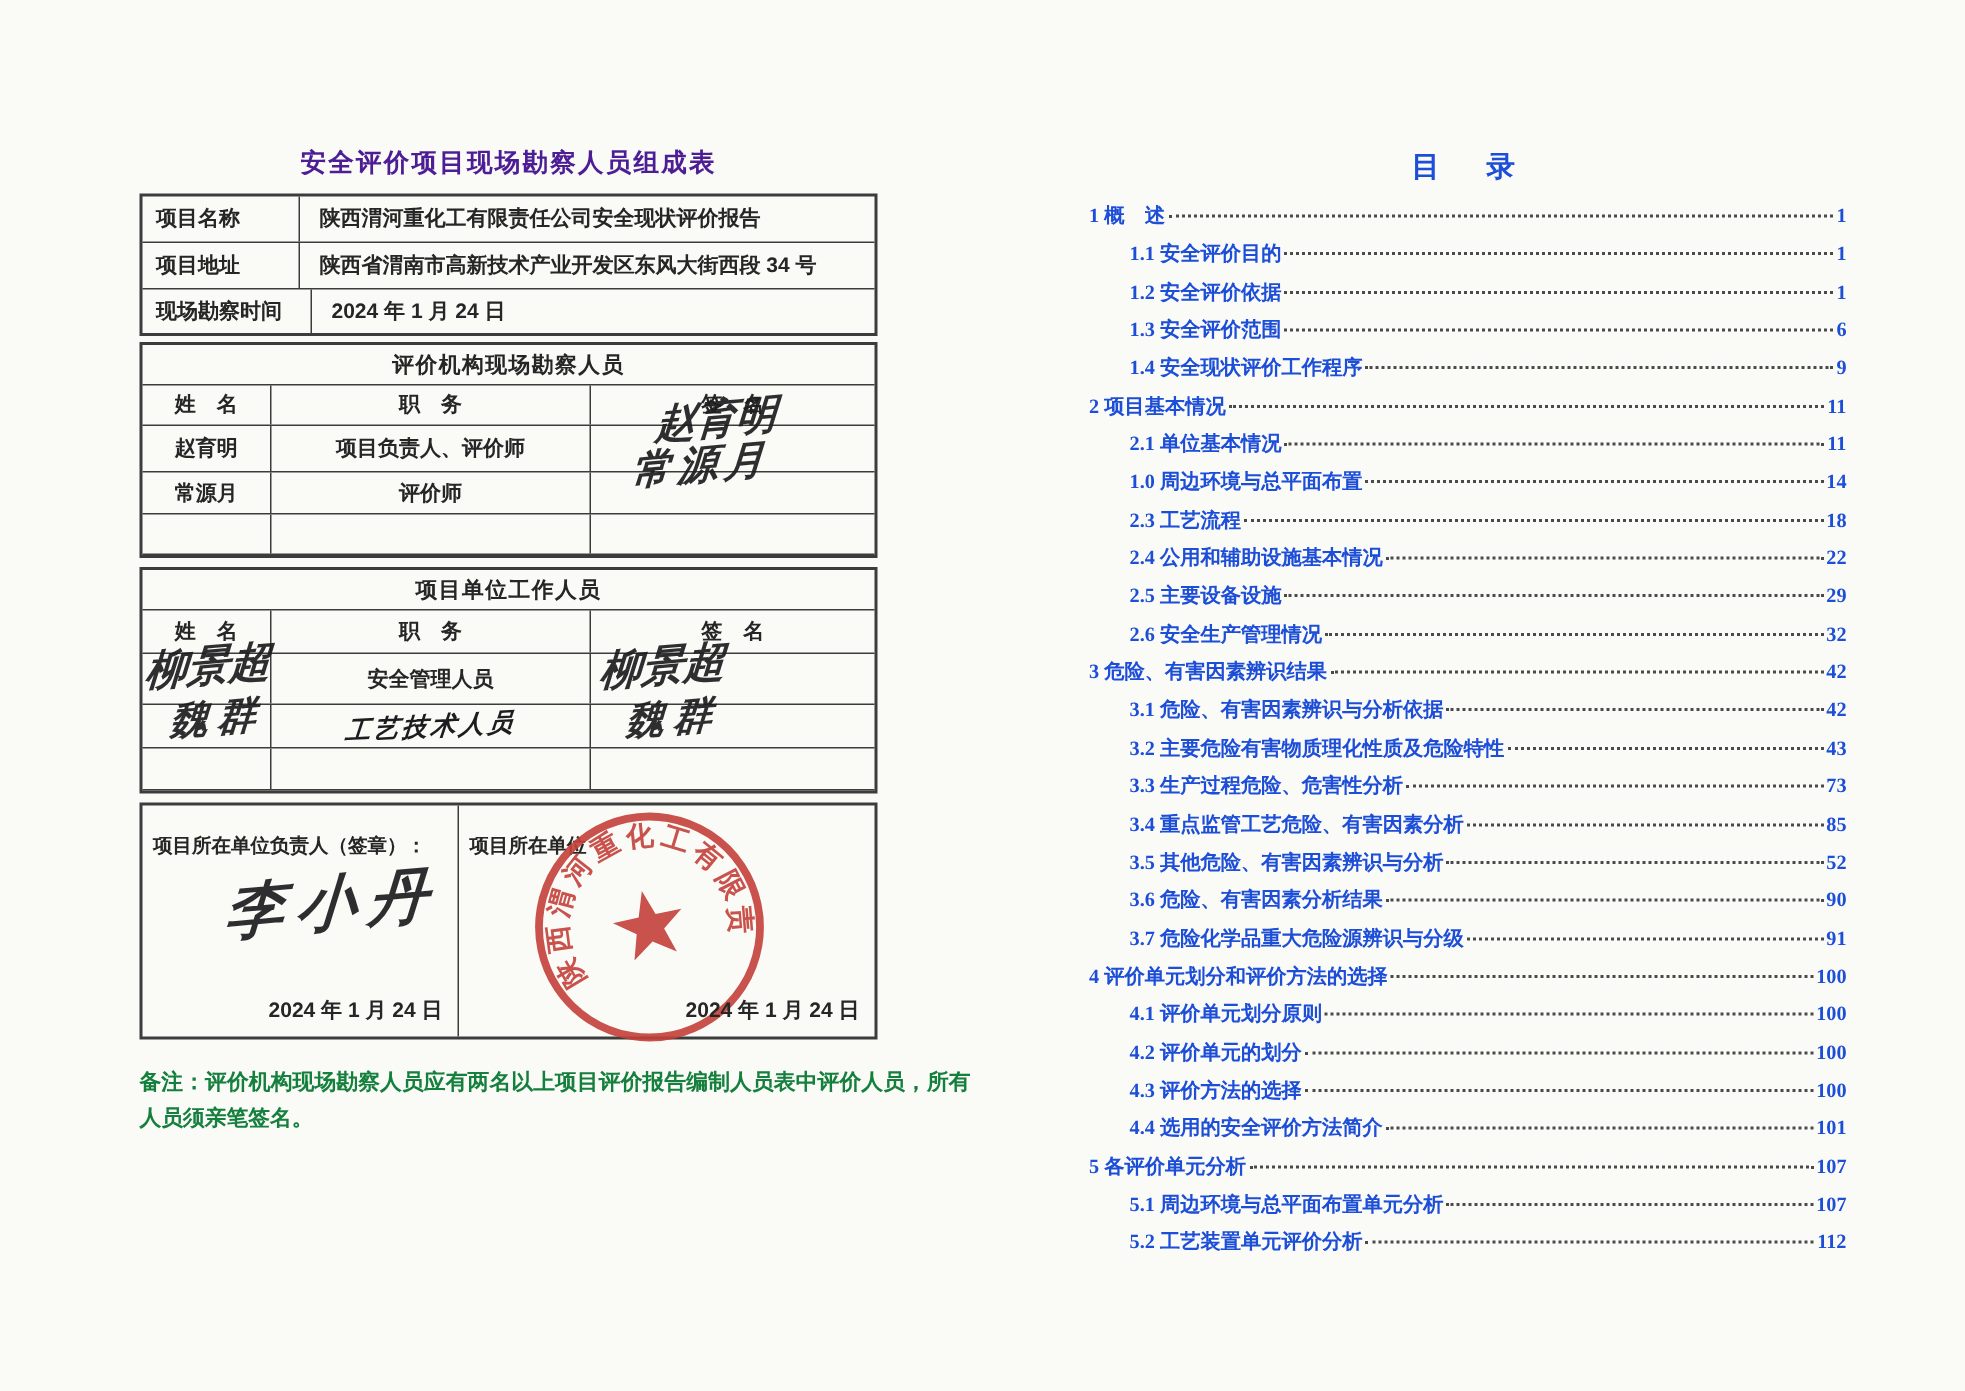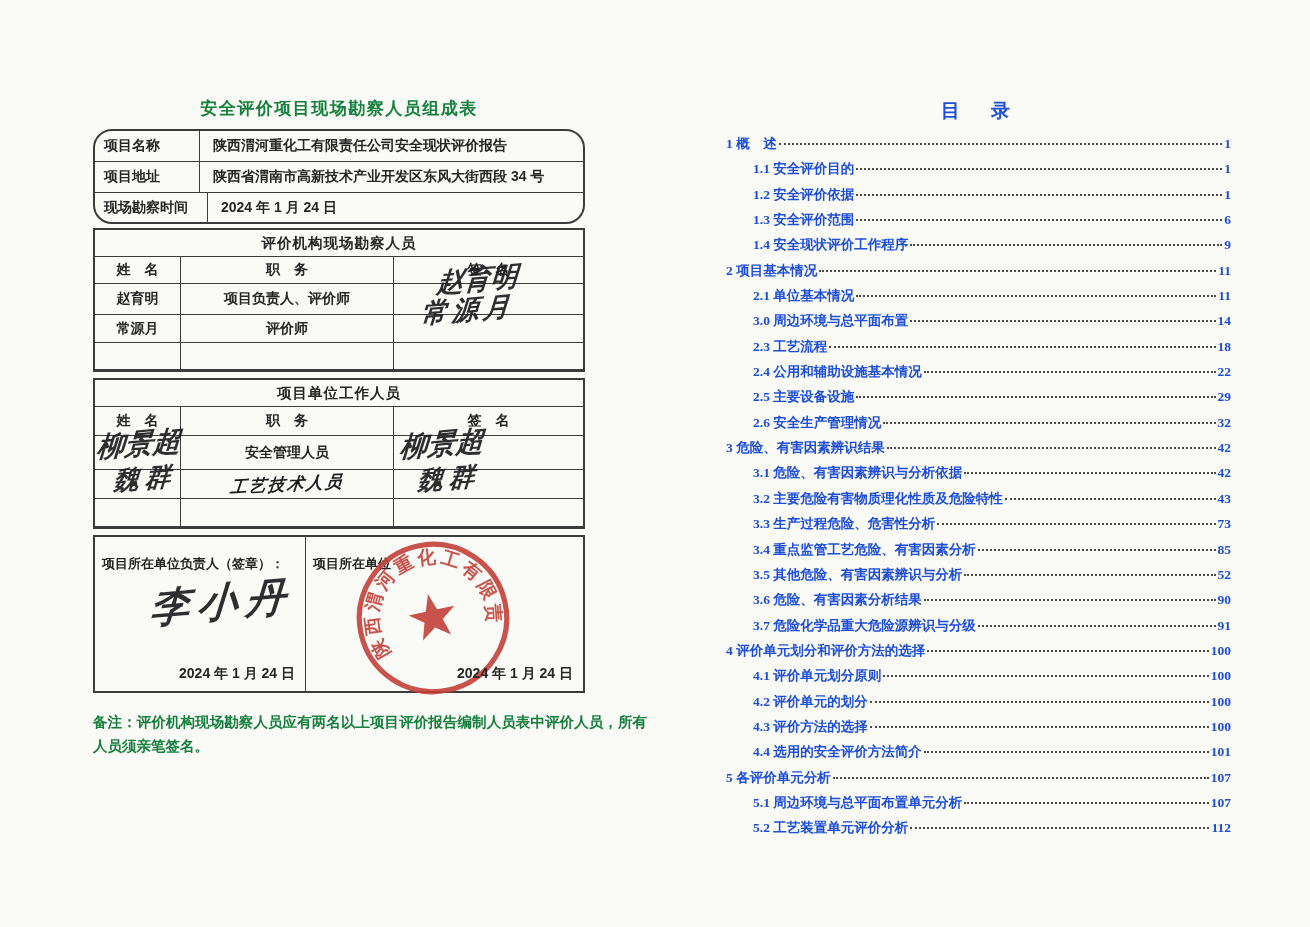--- a/index.html
+++ b/index.html
@@ -7,21 +7,21 @@
     width:1310px;height:927px;position:relative;overflow:hidden;
     background:#fafaf6;
     font-family:"Liberation Sans","DejaVu Sans",sans-serif;
     color:#2b2b2b;
   }
 
   
   .left-page{position:absolute;left:93px;top:97px;width:492px;}
   .doc-title{
     font-size:17px;font-weight:bold;text-align:center;
-    letter-spacing:1.5px;color:#15803d;
+    letter-spacing:1.5px;color:#4c1d95;
   }
   .tblock{
     border:2px solid #3c3c3c;margin-top:4px;position:relative;
     background:transparent;
   }
   .trow{display:flex;border-bottom:1px solid #3c3c3c;align-items:stretch;}
   .trow:last-child{border-bottom:none;}
   .cell{
     border-right:1px solid #3c3c3c;display:flex;align-items:center;
     font-size:14px;font-weight:bold;color:#262626;overflow:visible;
@@ -92,21 +92,21 @@
   }
   .toc-page{white-space:nowrap;}
 </style>
 </head>
 <body>
 
 <div class="left-page">
 
   <div class="doc-title">安全评价项目现场勘察人员组成表</div>
 
-  <div class="tblock" style="margin-top:9px;border-radius:19px;">
+  <div class="tblock" style="margin-top:9px;">
     <div class="trow" style="height:30px;">
       <div class="cell c-label">项目名称</div>
       <div class="cell c-value">陕西渭河重化工有限责任公司安全现状评价报告</div>
     </div>
     <div class="trow" style="height:30px;">
       <div class="cell c-label">项目地址</div>
       <div class="cell c-value">陕西省渭南市高新技术产业开发区东风大街西段 34 号</div>
     </div>
     <div class="trow" style="height:29px;">
       <div class="cell c-label" style="width:103px;">现场勘察时间</div>
@@ -242,21 +242,21 @@
     <span class="toc-page">11</span>
   </div>
 
   <div class="toc-row lvl2">
     <span class="toc-label">2.1 单位基本情况</span>
     <span class="toc-dots"></span>
     <span class="toc-page">11</span>
   </div>
 
   <div class="toc-row lvl2">
-    <span class="toc-label">3.0 周边环境与总平面布置</span>
+    <span class="toc-label">1.0 周边环境与总平面布置</span>
     <span class="toc-dots"></span>
     <span class="toc-page">14</span>
   </div>
 
   <div class="toc-row lvl2">
     <span class="toc-label">2.3 工艺流程</span>
     <span class="toc-dots"></span>
     <span class="toc-page">18</span>
   </div>
 

